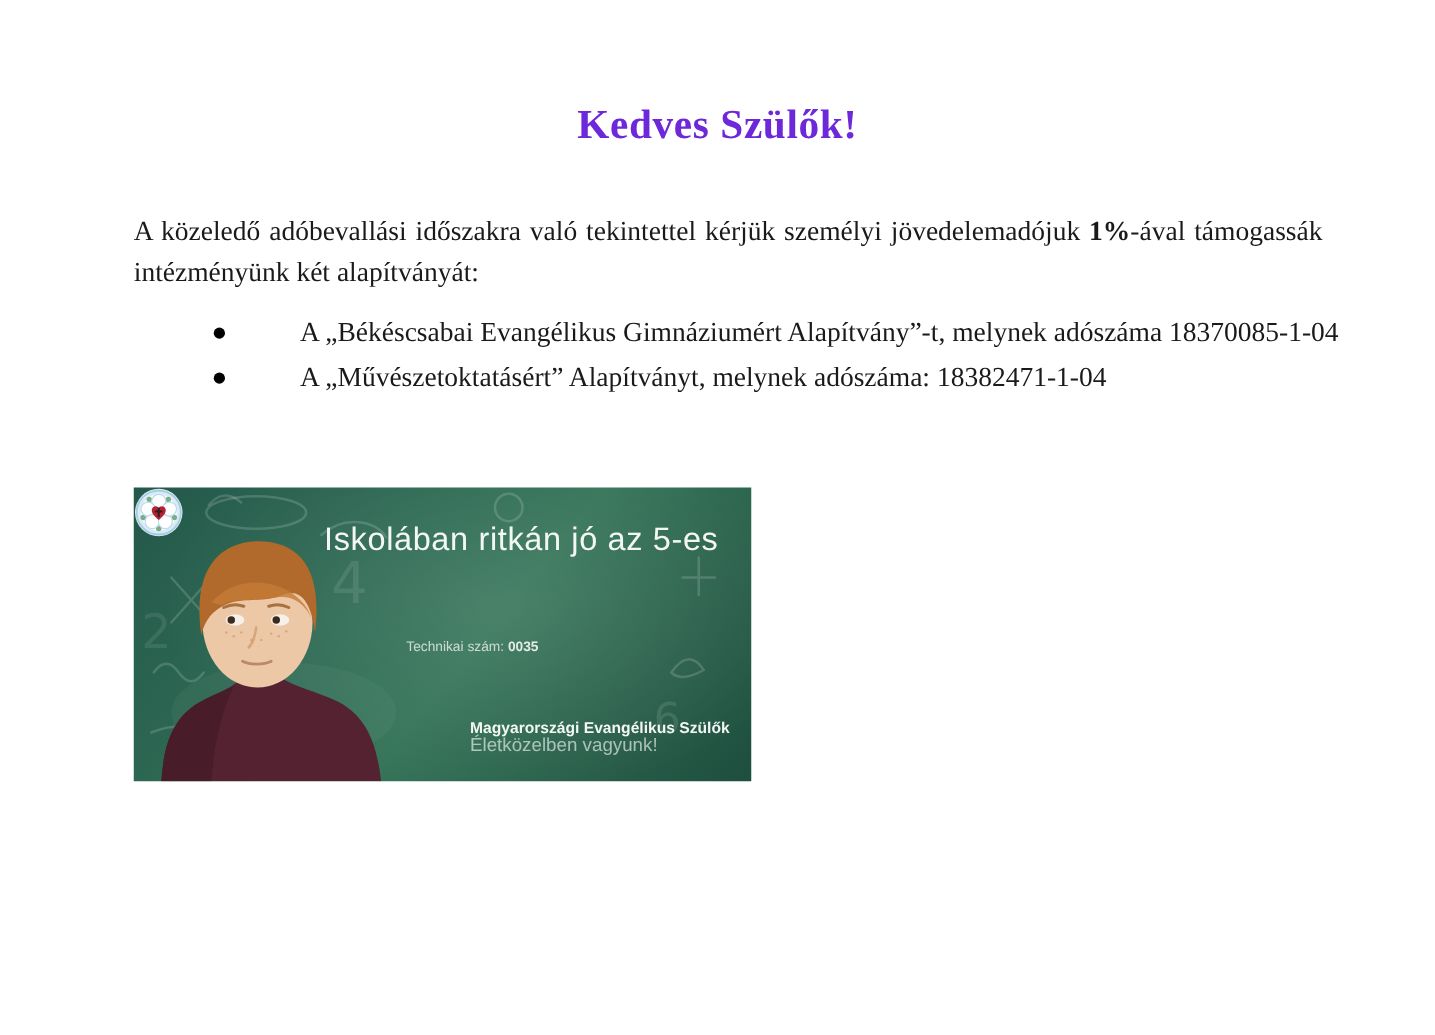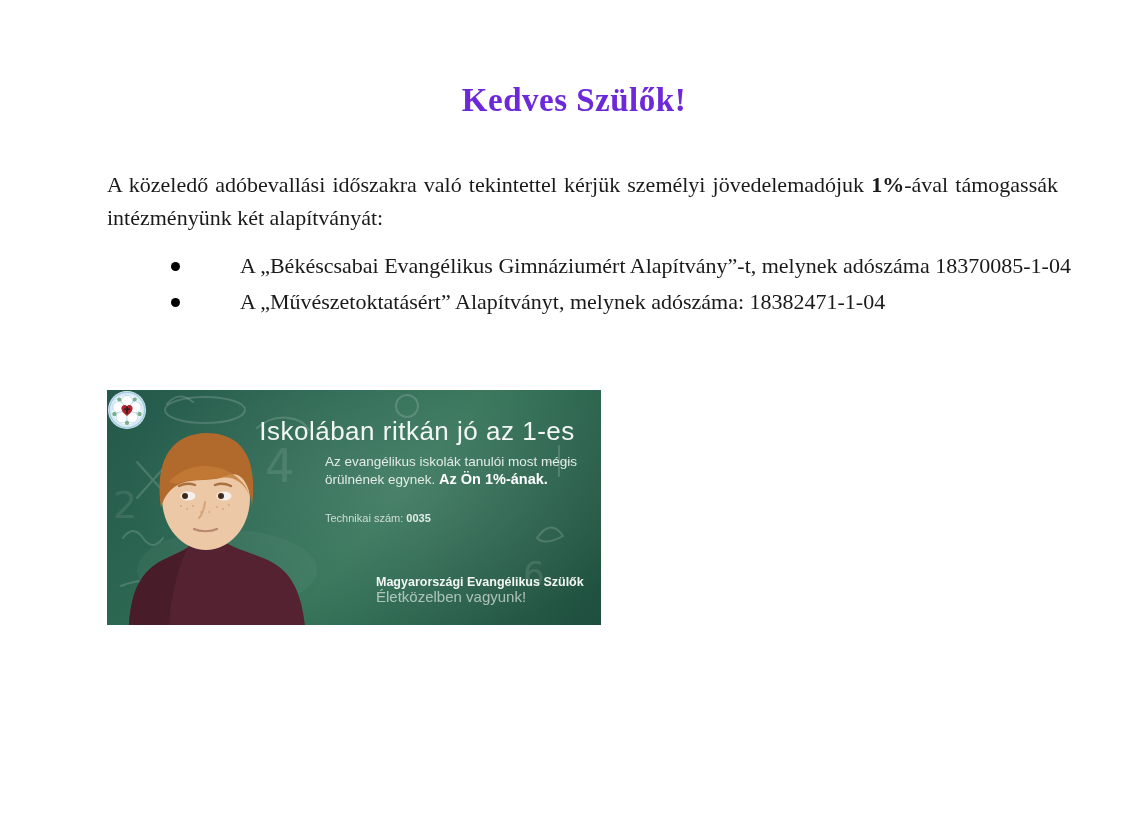--- a/index.html
+++ b/index.html
@@ -147,23 +147,22 @@
           <circle cx="80" cy="119" r="1"></circle>
           <circle cx="86" cy="116" r="1"></circle>
         <circle cx="110" cy="117" r="1"></circle>
           <circle cx="116" cy="119" r="1"></circle>
           <circle cx="122" cy="115" r="1"></circle>
         <circle cx="94" cy="122" r="1"></circle>
           <circle cx="102" cy="122" r="1"></circle>
       </g>
     </svg>
 
-    <div class="ad-headline">Iskolában ritkán jó az 1-es</div>
+    <div class="ad-headline">Iskolában ritkán jó az 5-es</div>
 
-    <div class="ad-sub"><span>Az evangélikus iskolák tanulói most mégis örülnének egynek. </span><span class="bold">Az Ön 1%-ának.</span></div>
 
     <div class="ad-tech"><span>Technikai szám: </span><span class="bold">0035</span></div>
 
     <svg class="ad-logo" viewBox="0 0 40 40">
       <circle cx="20" cy="20" r="19" fill="#d9ecf6"></circle>
       <circle cx="20" cy="20" r="17.6" fill="none" stroke="#a6cce0" stroke-width="1.4"></circle>
       <circle cx="20" cy="20" r="14.4" fill="#ffffff"></circle>
       <g fill="#5a9a6a" opacity="0.8">
         <circle cx="12.4" cy="9.6" r="2.2"></circle>
           <circle cx="27.6" cy="9.6" r="2.2"></circle>

